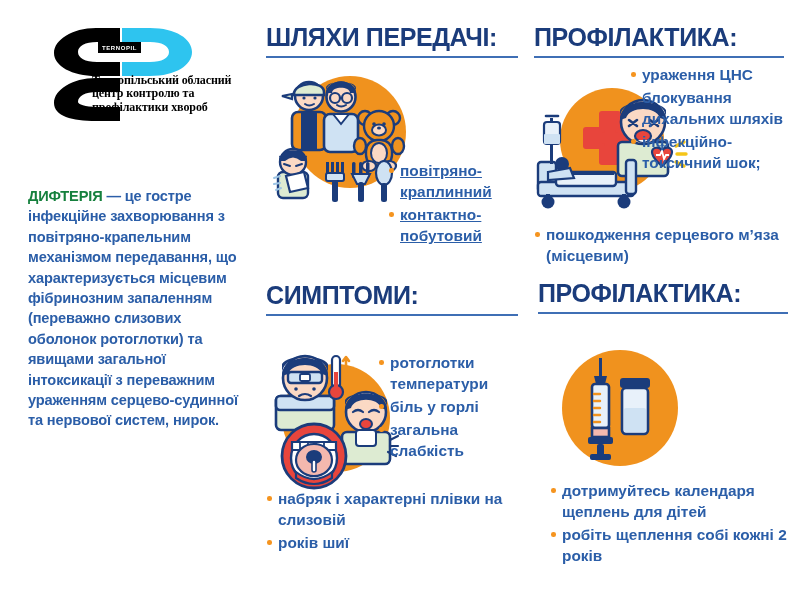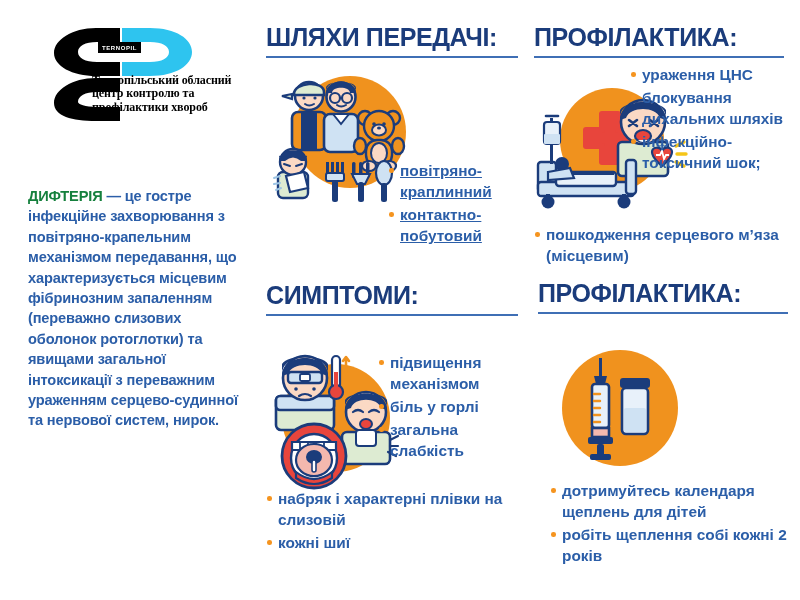--- a/index.html
+++ b/index.html
@@ -399,28 +399,28 @@
             <path d="M18 18 L18 26 M26 18 L26 26 M34 18 L34 26 M42 18 L42 26" stroke="#1B3C7B" stroke-width="1.8"></path>
             <ellipse cx="32" cy="36" rx="18" ry="16" fill="#F4B8AE" stroke="#1B3C7B" stroke-width="2.2"></ellipse>
             <ellipse cx="32" cy="33" rx="8" ry="7" fill="#1B3C7B"></ellipse>
             <rect x="30" y="36" width="4" height="12" rx="2" fill="#FFFFFF" stroke="#1B3C7B" stroke-width="1.6"></rect>
             <path d="M14 48 Q32 62 50 48 L50 54 Q32 66 14 54 Z" fill="#E8453C" stroke="#1B3C7B" stroke-width="2.2"></path>
           </g>
         </svg>
       </div>
 
       <ul class="bullets txt-right bl-list">
-        <li>підвищення механізмом</li>
+        <li>ротоглотки температури</li>
         <li>біль у горлі</li>
         <li>загальна слабкість</li>
       </ul>
 
       <ul class="bullets serifish txt-right bl-list-wide">
         <li>набряк і характерні плівки на слизовій</li>
-        <li>кожні шиї</li>
+        <li>років шиї</li>
       </ul>
     </div>
   </div>
 
   <div class="panel panel-br">
     <div class="panel-title">ПРОФІЛАКТИКА:</div>
     <div class="panel-rule"></div>
     <div class="panel-body">
 
       <div class="illus br-illus">

